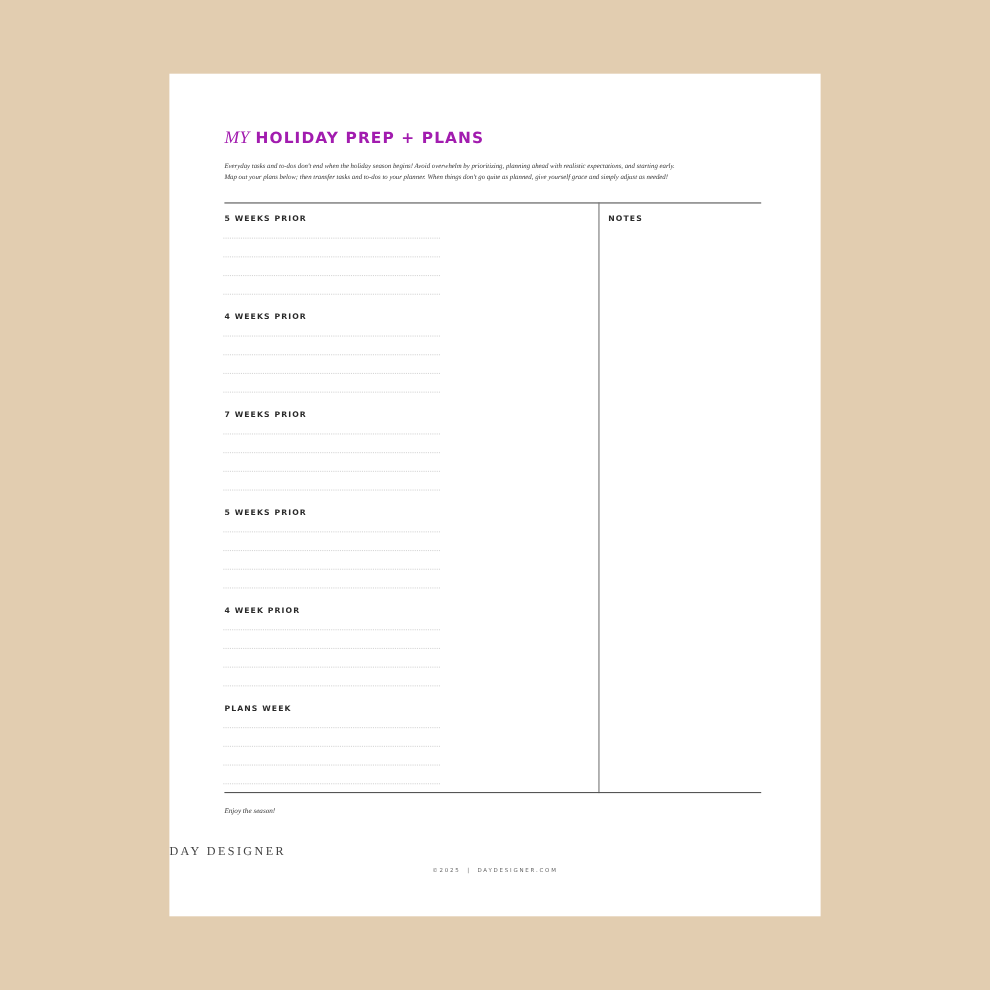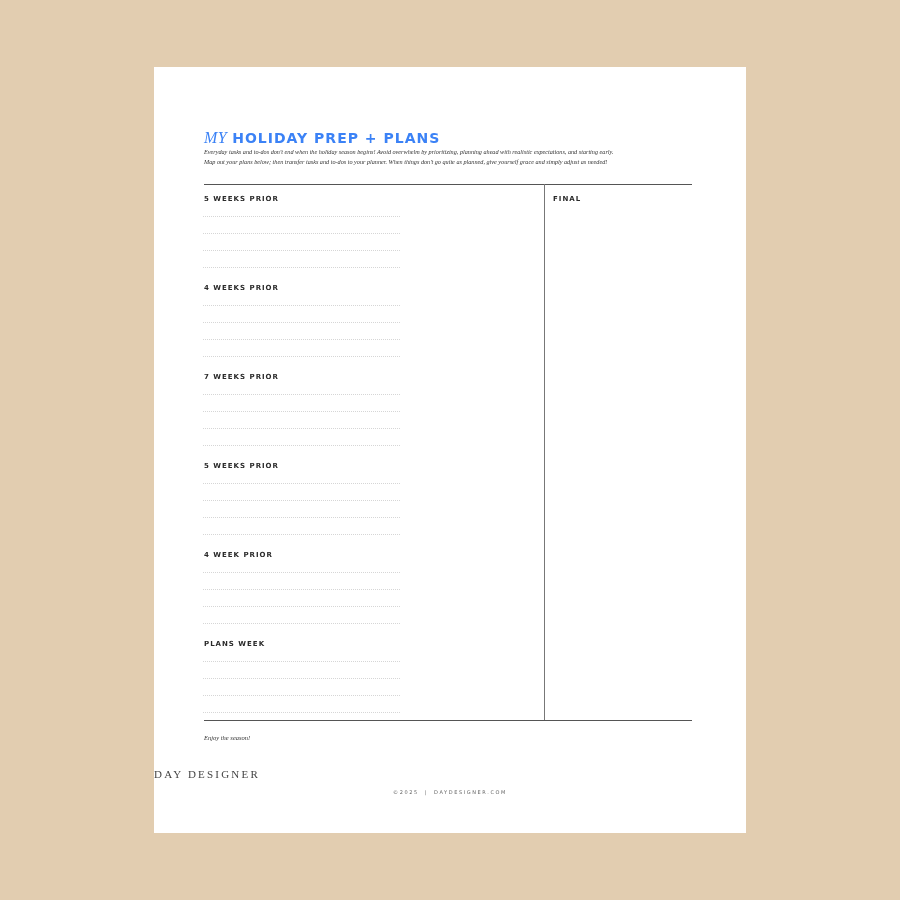--- a/index.html
+++ b/index.html
@@ -11,24 +11,24 @@
       font-family: "Liberation Sans", sans-serif;
     }
     .page {
       position: absolute;
       left: 154px; top: 67px;
       width: 592px; height: 766px;
       background: #ffffff;
     }
     .title {
       position: absolute;
-      left: 50px; top: 62px;
+      left: 50px; top: 50px;
       font-size: 15px;
       letter-spacing: 1.2px;
-      color: #3b82f6;
+      color: #a21caf;
       white-space: nowrap;
     }
     .title .my {
       font-family: "Liberation Serif", serif;
       font-style: italic;
       font-size: 16px;
       letter-spacing: 0.5px;
       margin-right: 5px;
     }
     .title .main {
@@ -191,21 +191,21 @@
   </div>
 
   <div class="section" style="top:573px">
     <div class="sec-heading">PLANS WEEK</div>
     <div class="dotline" style="top:21px"></div>
     <div class="dotline" style="top:38px"></div>
     <div class="dotline" style="top:55px"></div>
     <div class="dotline" style="top:72px"></div>
   </div>
 
-  <div class="notes-heading">FINAL</div>
+  <div class="notes-heading">NOTES</div>
   <div class="notes-area"></div>
 
   <div class="closing">Enjoy the season!</div>
 
   <div class="brand">DAY DESIGNER</div>
   <div class="footer-line">
     <span>©2025</span><span class="sep">|</span><span>DAYDESIGNER.COM</span>
   </div>
 
 </div>

